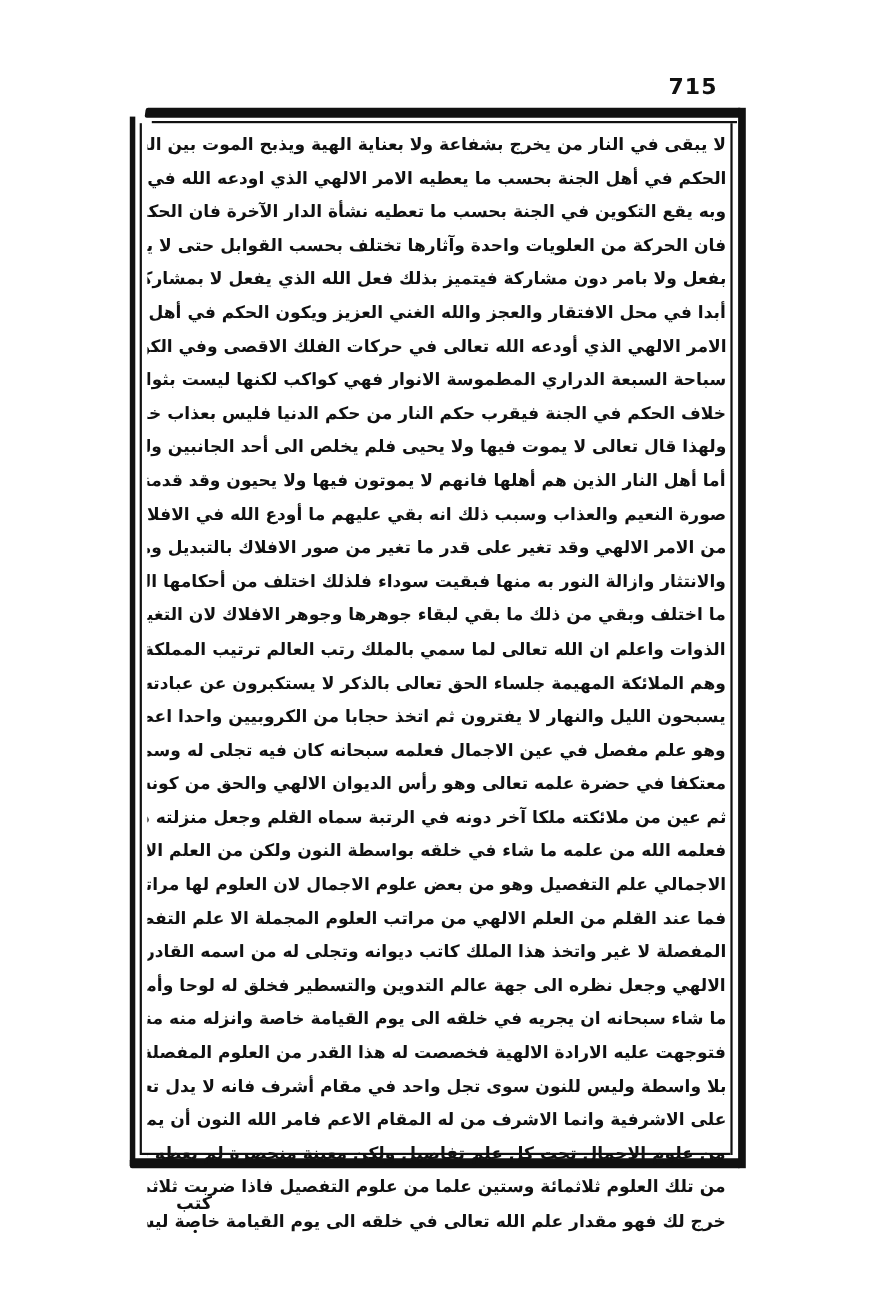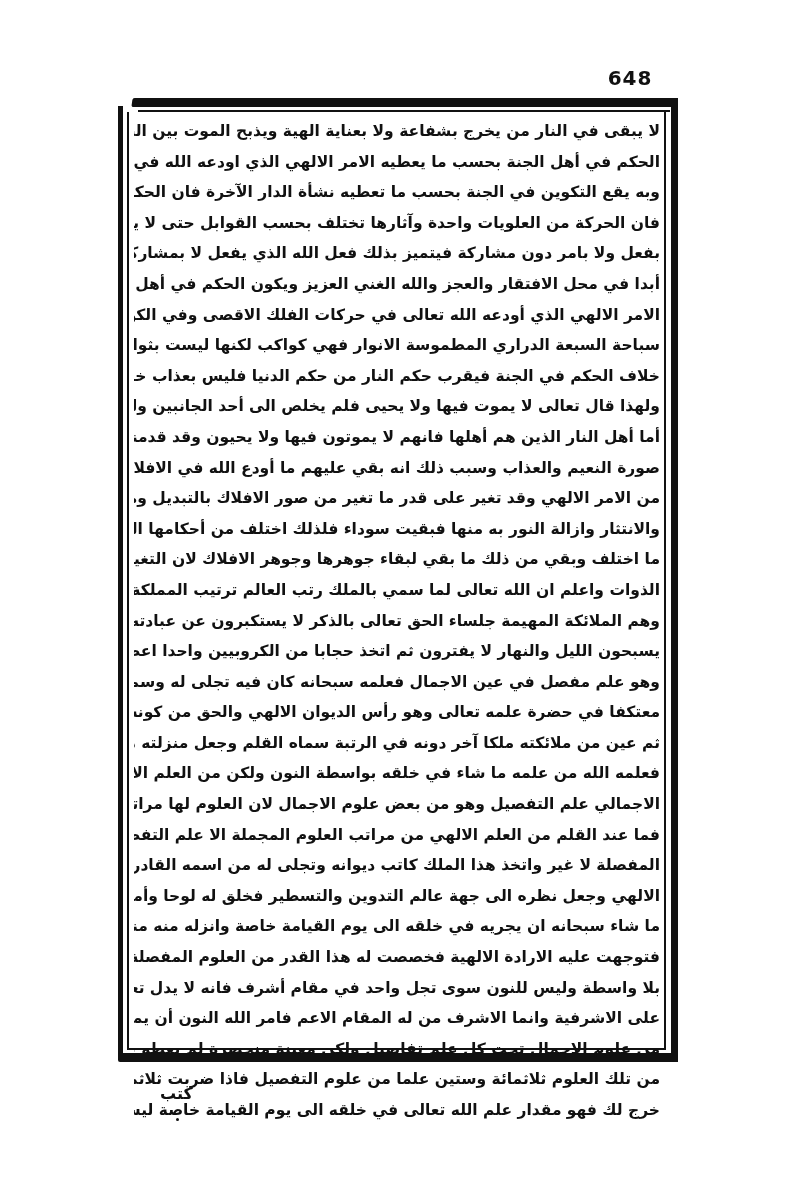--- a/index.html
+++ b/index.html
@@ -140,21 +140,21 @@
       top: 1118px;
       width: 3px;
       height: 3px;
       background: #111;
       border-radius: 50%;
     }
   </style>
 </head>
 <body>
 
-<div class="page-number">648</div>
+<div class="page-number">715</div>
 
 <div class="frame">
   <div class="top-rule"></div>
   <div class="top-rule-thin"></div>
   <div class="left-rule"></div>
   <div class="left-rule-thin"></div>
   <div class="right-rule"></div>
   <div class="right-rule-thin"></div>
   <div class="bottom-rule"></div>
   <div class="bottom-rule-thin"></div>

